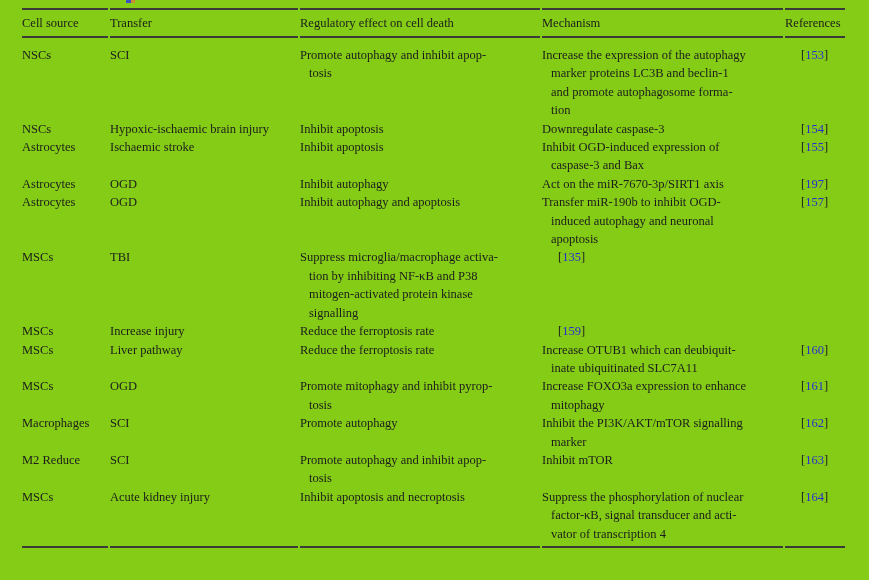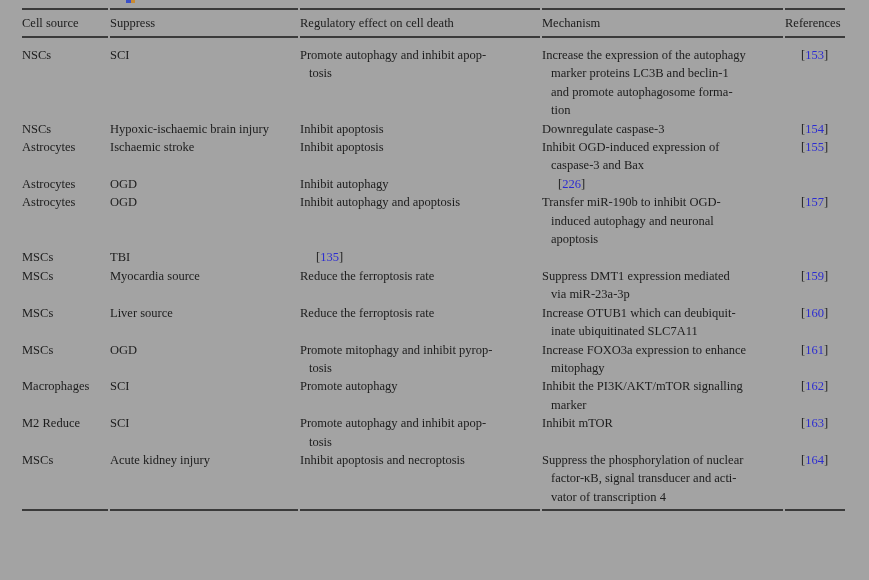--- a/index.html
+++ b/index.html
@@ -1,20 +1,20 @@
 <!DOCTYPE html>
 <html><head>
 <meta charset="utf-8">
 <style>
   html, body { margin: 0; padding: 0; }
   .page {
     position: relative;
     width: 869px;
     height: 580px;
-    background: #a3a3a3;
+    background: #84cc16;
     overflow: hidden;
     font-family: "Liberation Serif", "DejaVu Serif", serif;
     color: #1c1c1c;
     font-size: 12.5px;
   }
   
   .caption-fragment {
     position: absolute;
     left: 126px; top: 0;
     width: 9px; height: 3px;
@@ -64,21 +64,21 @@
     <div class="rule-row grid5">
       <span></span>
       <span></span>
       <span></span>
       <span></span>
       <span></span>
     </div>
 
     <div class="row header grid5">
       <div class="cell">Cell source</div>
-      <div class="cell">Suppress</div>
+      <div class="cell">Transfer</div>
       <div class="cell">Regulatory effect on cell death</div>
       <div class="cell">Mechanism</div>
       <div class="cell">References</div>
     </div>
 
     <div class="rule-row grid5">
       <span></span>
       <span></span>
       <span></span>
       <span></span>
@@ -112,51 +112,54 @@
     <div class="cell">Inhibit apoptosis</div>
     <div class="cell">Inhibit OGD-induced expression of
 caspase-3 and Bax</div>
     <div class="cell ref"><span>[</span><a class="refnum">155</a><span>]</span></div>
   </div>
 
   <div class="row body grid5">
     <div class="cell">Astrocytes</div>
     <div class="cell">OGD</div>
     <div class="cell">Inhibit autophagy</div>
-    <div class="cell ref"><span>[</span><a class="refnum">226</a><span>]</span></div>
+    <div class="cell">Act on the miR-7670-3p/SIRT1 axis</div>
+    <div class="cell ref"><span>[</span><a class="refnum">197</a><span>]</span></div>
   </div>
 
   <div class="row body grid5">
     <div class="cell">Astrocytes</div>
     <div class="cell">OGD</div>
     <div class="cell">Inhibit autophagy and apoptosis</div>
     <div class="cell">Transfer miR-190b to inhibit OGD-
 induced autophagy and neuronal
 apoptosis</div>
     <div class="cell ref"><span>[</span><a class="refnum">157</a><span>]</span></div>
   </div>
 
   <div class="row body grid5">
     <div class="cell">MSCs</div>
     <div class="cell">TBI</div>
+    <div class="cell">Suppress microglia/macrophage activa-
+tion by inhibiting NF-κB and P38
+mitogen-activated protein kinase
+signalling</div>
     <div class="cell ref"><span>[</span><a class="refnum">135</a><span>]</span></div>
   </div>
 
   <div class="row body grid5">
     <div class="cell">MSCs</div>
-    <div class="cell">Myocardia source</div>
+    <div class="cell">Increase injury</div>
     <div class="cell">Reduce the ferroptosis rate</div>
-    <div class="cell">Suppress DMT1 expression mediated
-via miR-23a-3p</div>
     <div class="cell ref"><span>[</span><a class="refnum">159</a><span>]</span></div>
   </div>
 
   <div class="row body grid5">
     <div class="cell">MSCs</div>
-    <div class="cell">Liver source</div>
+    <div class="cell">Liver pathway</div>
     <div class="cell">Reduce the ferroptosis rate</div>
     <div class="cell">Increase OTUB1 which can deubiquit-
 inate ubiquitinated SLC7A11</div>
     <div class="cell ref"><span>[</span><a class="refnum">160</a><span>]</span></div>
   </div>
 
   <div class="row body grid5">
     <div class="cell">MSCs</div>
     <div class="cell">OGD</div>
     <div class="cell">Promote mitophagy and inhibit pyrop-

